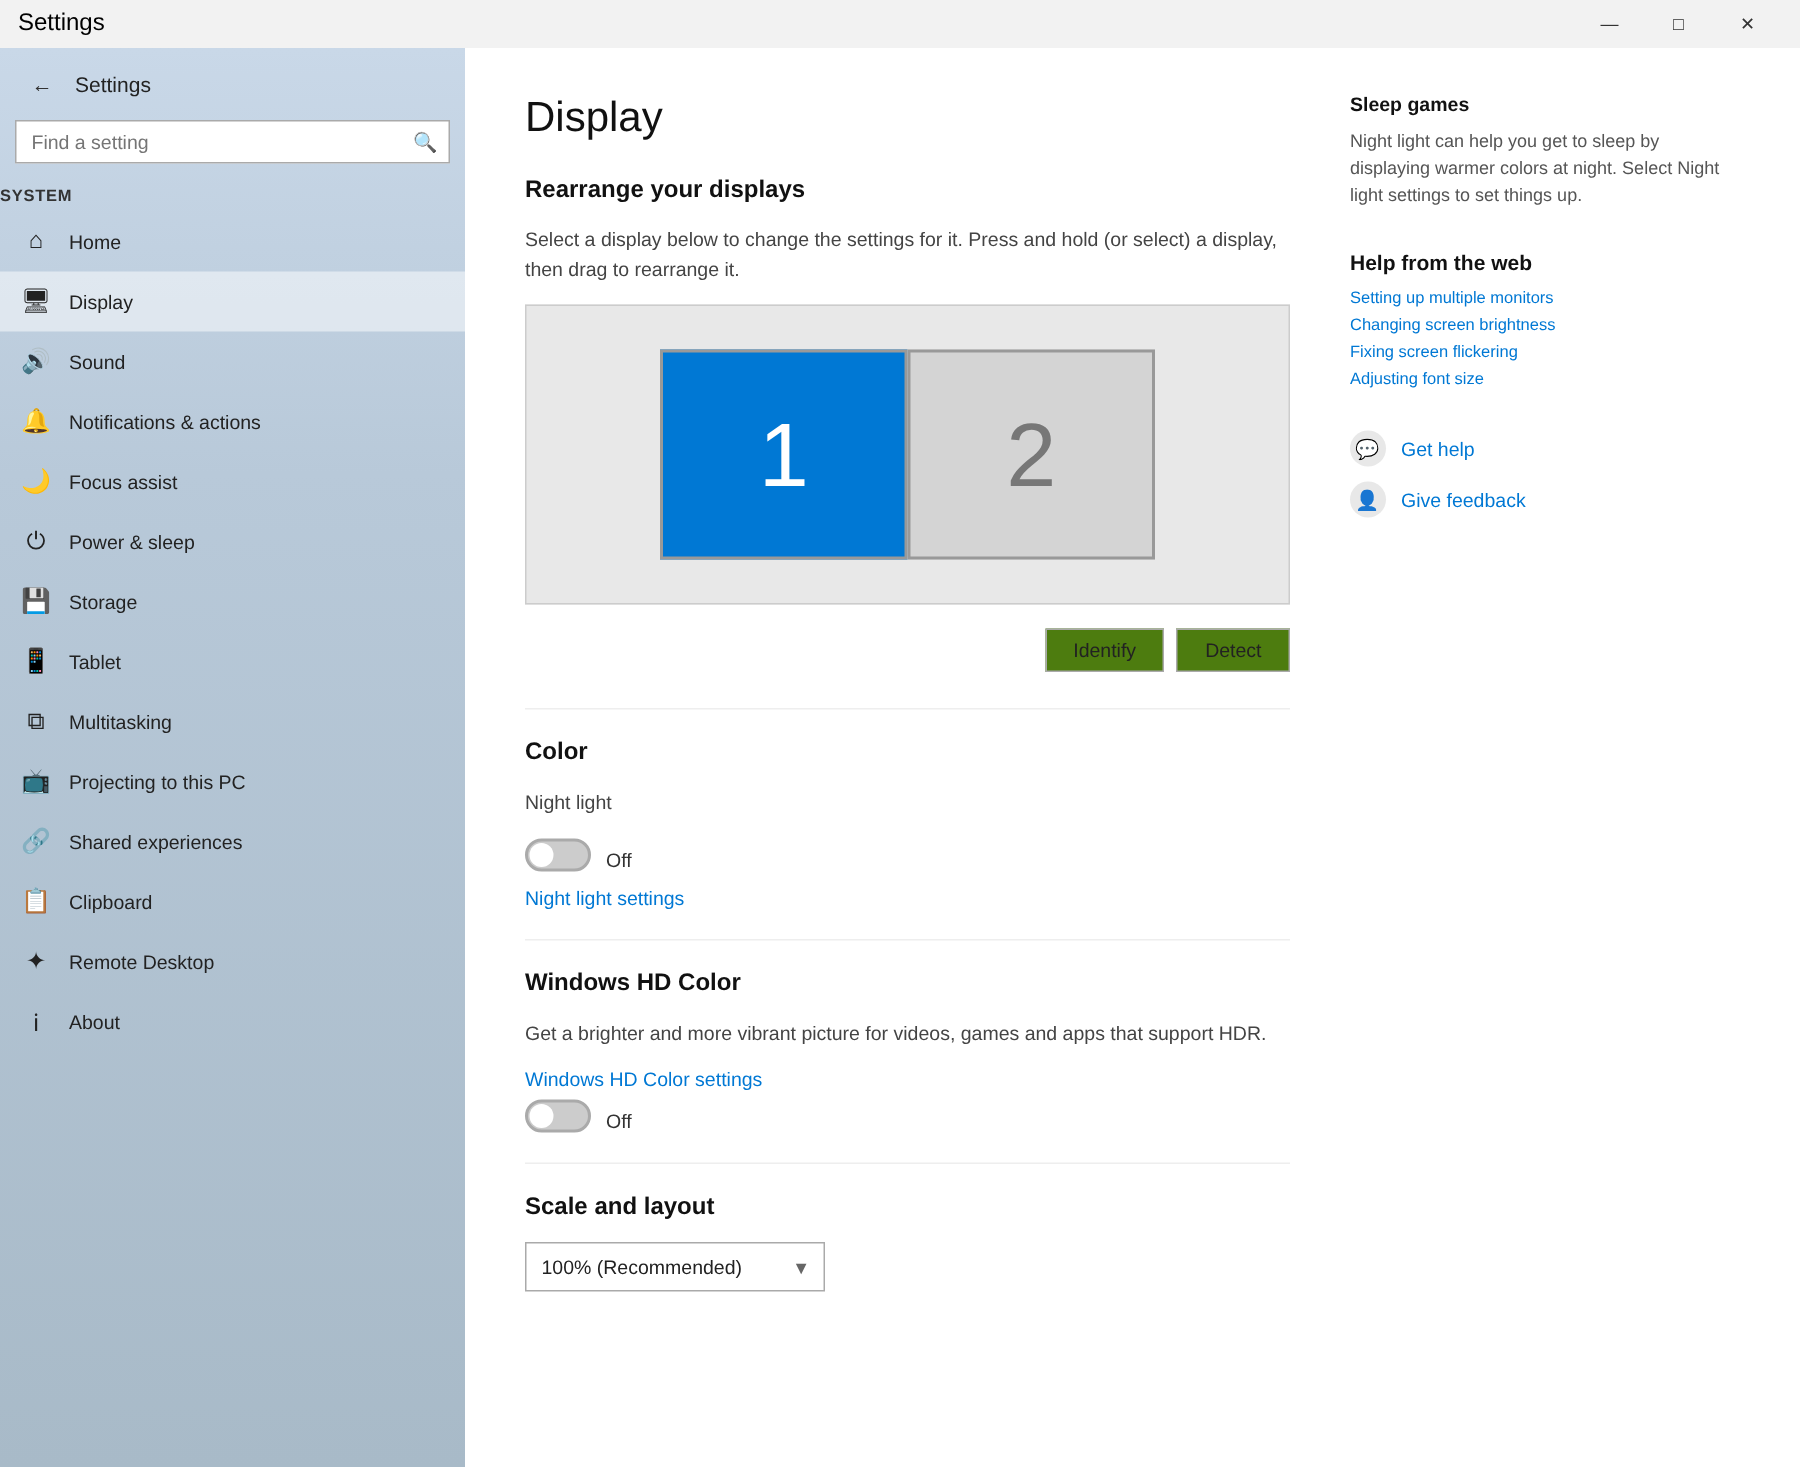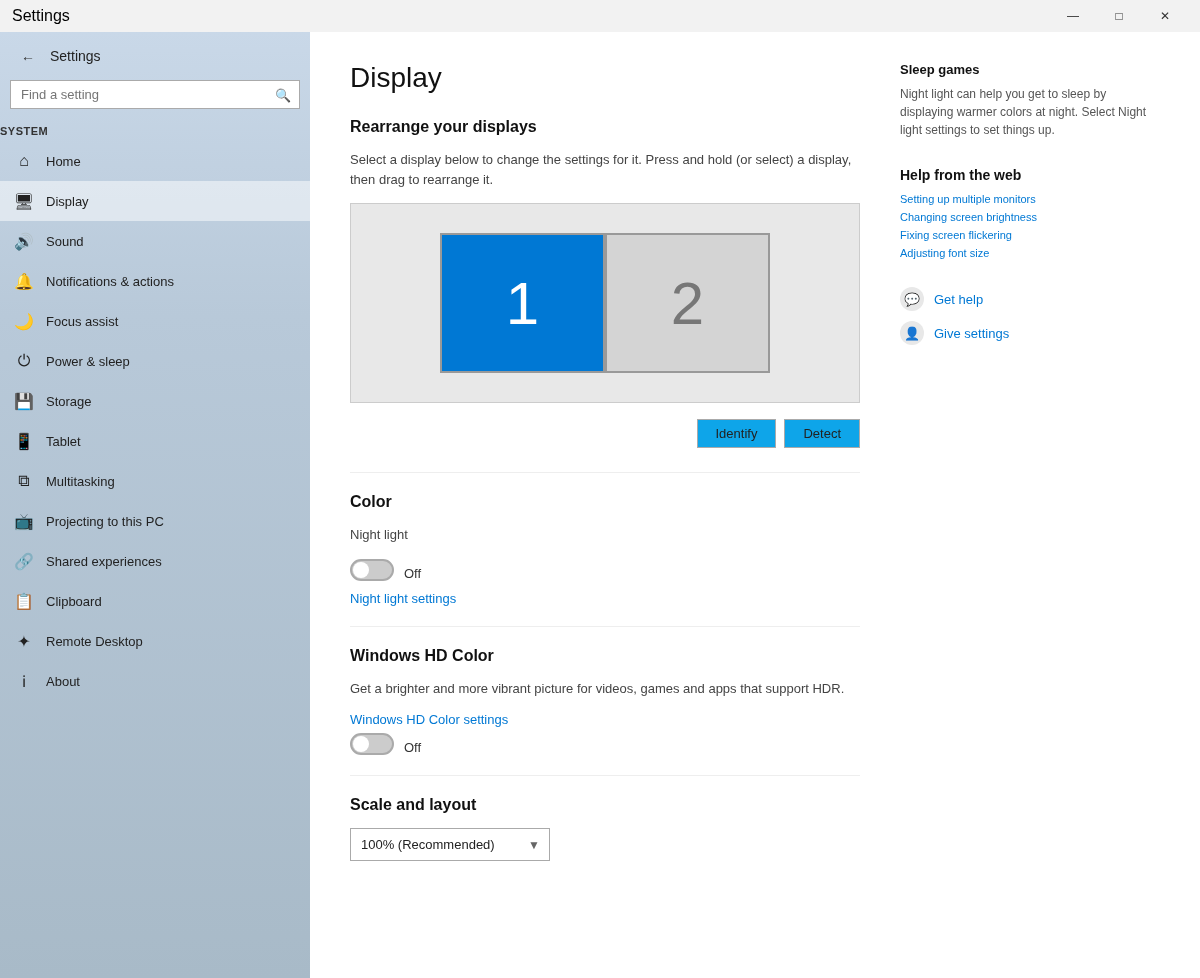--- a/index.html
+++ b/index.html
@@ -125,21 +125,21 @@
     .display-box.secondary {
       background: #d4d4d4;
       color: #777;
       width: 165px; height: 140px;
     }
 
     .btn-row { display: flex; gap: 8px; justify-content: flex-end; margin-bottom: 24px; }
     .btn {
       padding: 6px 18px;
       border: 1px solid #aaa;
-      background: #0ea5e9;
+      background: #4d7c0f;
       cursor: pointer; font-size: 13px; color: #222;
     }
 
     
     .toggle-row { display: flex; align-items: flex-end; gap: 10px; margin-bottom: 10px; }
     .toggle {
       width: 44px; height: 22px; border-radius: 11px;
       background: #ccc; position: relative; cursor: pointer; flex-shrink: 0;
       border: 2px solid #aaa;
     }
@@ -352,18 +352,18 @@
           </div>
       </div>
 
       <div class="action-row">
         <div class="action-icon">💬</div>
         <span class="action-link">Get help</span>
       </div>
 
       <div class="action-row">
         <div class="action-icon">👤</div>
-        <span class="action-link">Give settings</span>
+        <span class="action-link">Give feedback</span>
       </div>
 
     </div>
   </div>
 </div>
 
 </body></html>

